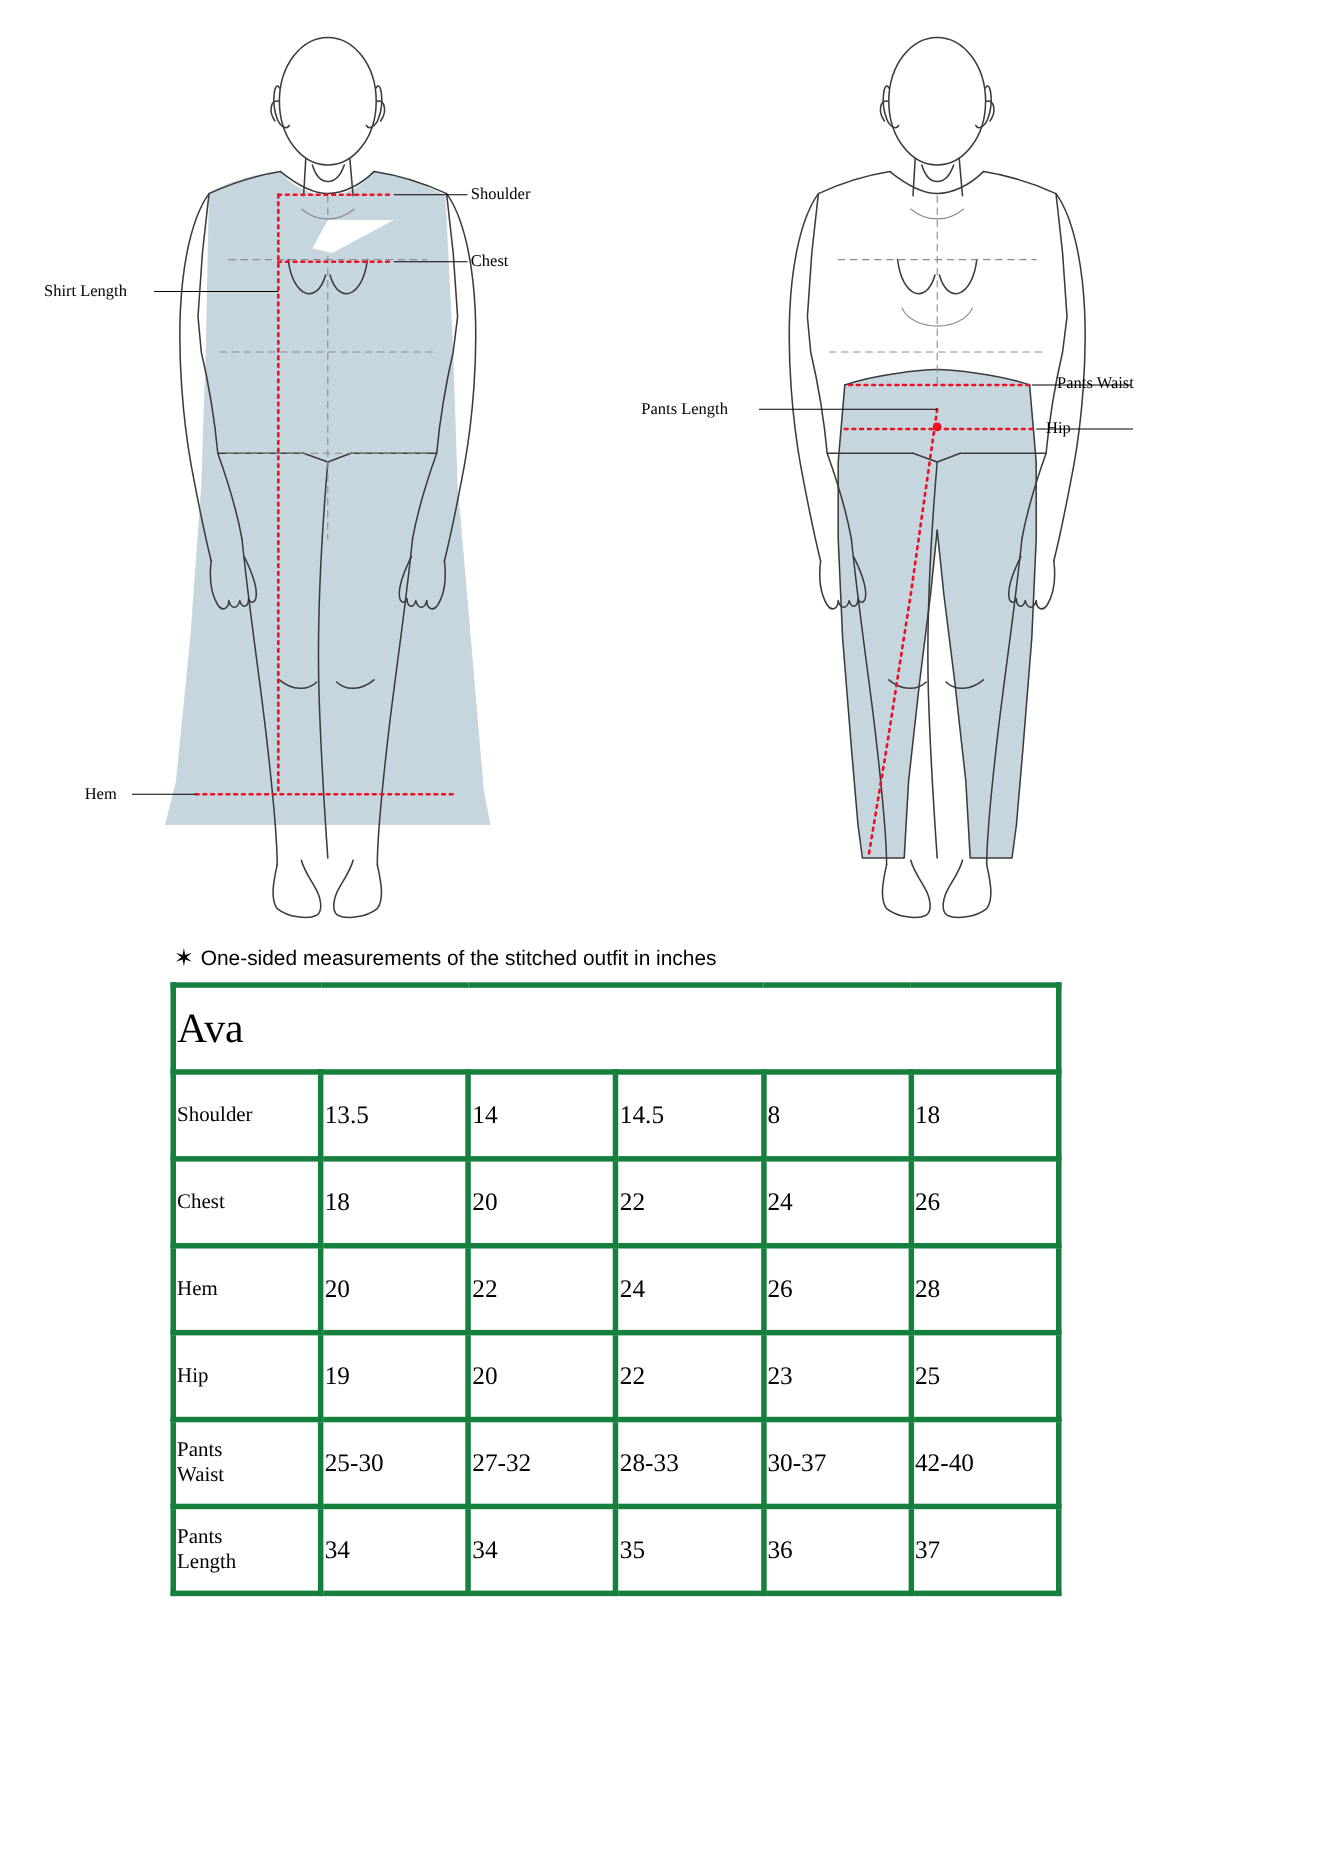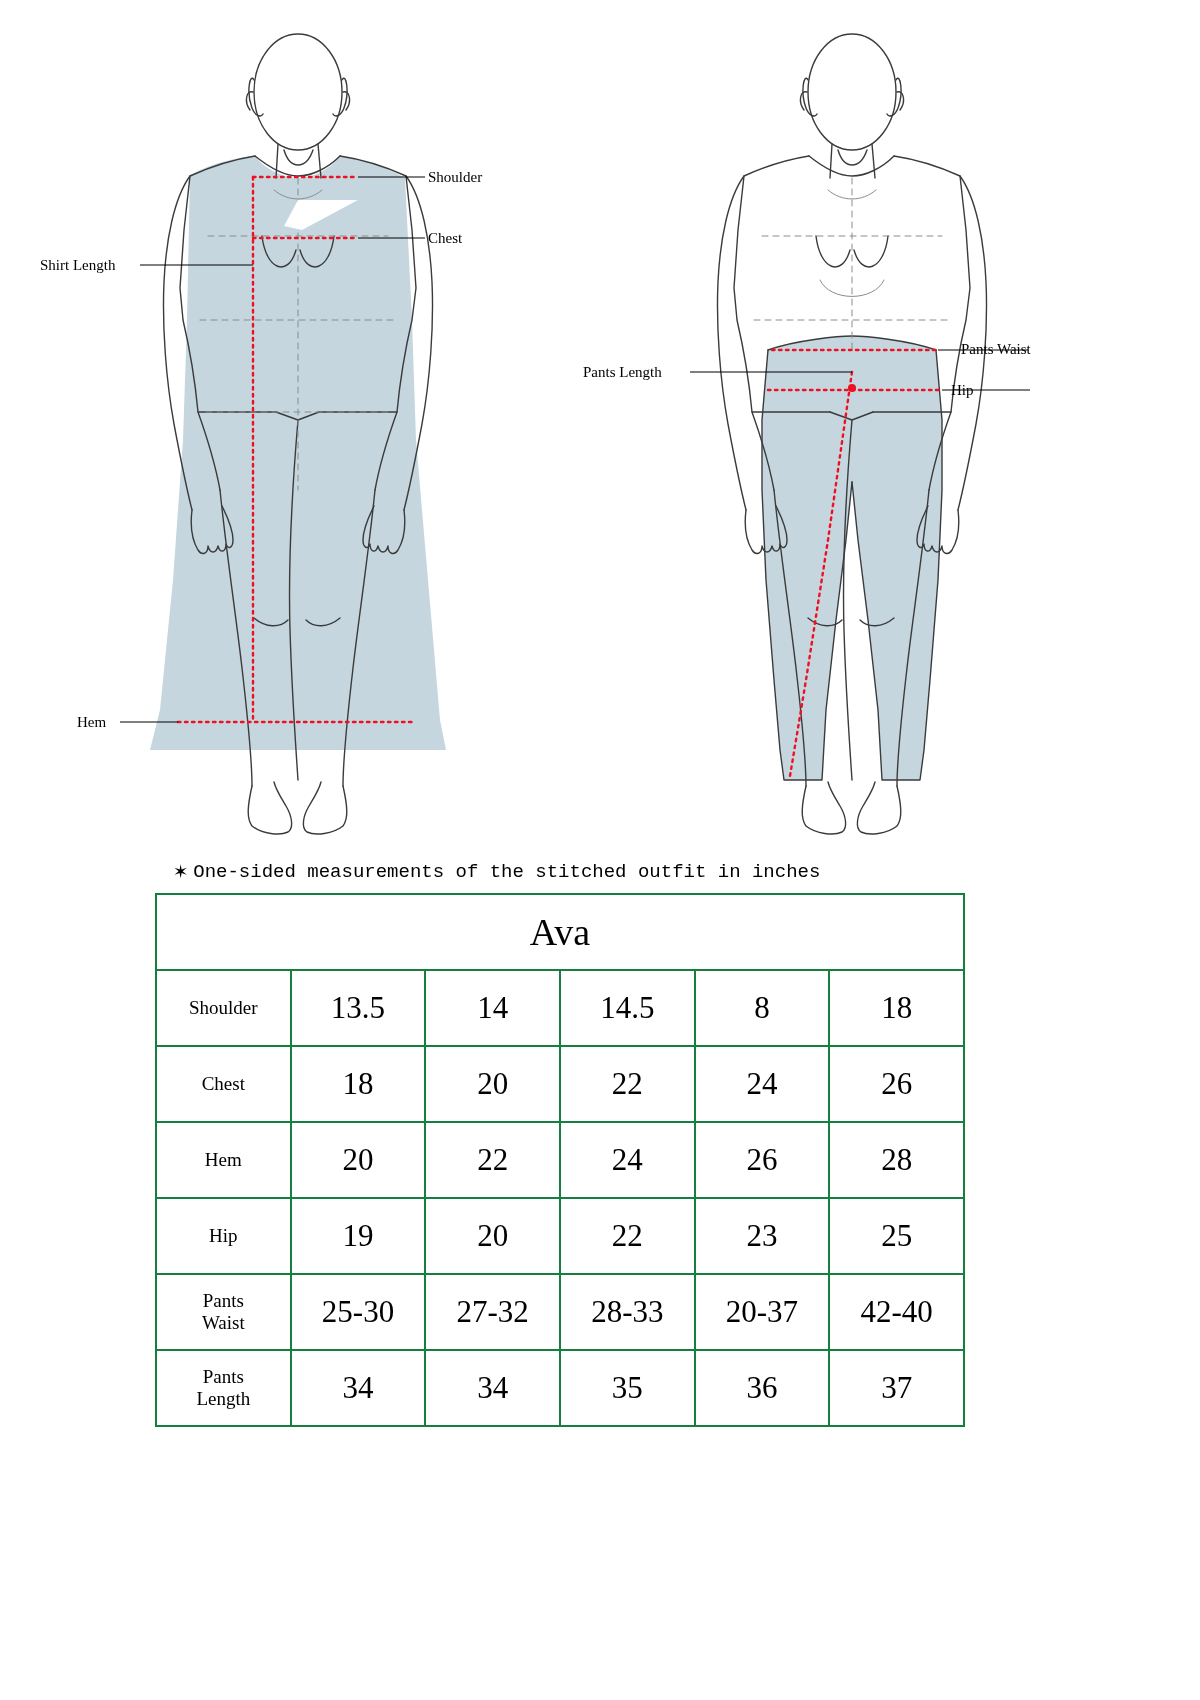--- a/index.html
+++ b/index.html
@@ -42,63 +42,61 @@
     white-space: nowrap;
     color: #000;
   }
 
   
   .note {
     position: absolute;
     left: 158px;
     top: 858px;
     font-size: 19px;
-    font-family: Liberation Mono, monospace;
+    font-family: Liberation Sans, sans-serif;
     white-space: nowrap;
-    margin-left: 16px;
   }
   .note .star {
     font-size: 22px;
     vertical-align: -1px;
     margin-right: 6px;
   }
 
   
   .size-table {
     position: absolute;
     left: 155px;
     top: 893px;
     width: 810px;
     border-collapse: collapse;
     table-layout: fixed;
   }
   .size-table td, .size-table th {
-    border: 2px solid #15803d;
-    text-align: center;
+    border: 5px solid #15803d;
     vertical-align: middle;
     font-family: "Liberation Serif", serif;
     font-weight: normal;
     color: #000;
   }
   .size-table .title-cell {
     height: 72px;
     font-size: 38px;
   }
   .size-table .size-head {
     height: 74px;
     font-size: 34px;
   }
   .size-table .row-label {
     width: 133px;
     font-size: 19px;
     line-height: 1.15;
     height: 72px;
   }
   .size-table .val {
-    font-size: 31px;
+    font-size: 23px;
     height: 72px;
   }
 </style>
 </head>
 <body>
 
 <div class="figures">
 
   <div class="figure left">
     <svg class="fig-svg" width="500" height="830" viewBox="0 0 500 830">
@@ -325,21 +323,21 @@
       <td class="val">23</td>
       <td class="val">25</td>
     </tr>
 
     <tr>
       <td class="row-label" style="white-space:pre-line">Pants
 Waist</td>
       <td class="val">25-30</td>
       <td class="val">27-32</td>
       <td class="val">28-33</td>
-      <td class="val">20-37</td>
+      <td class="val">30-37</td>
       <td class="val">42-40</td>
     </tr>
 
     <tr>
       <td class="row-label" style="white-space:pre-line">Pants
 Length</td>
       <td class="val">34</td>
       <td class="val">34</td>
       <td class="val">35</td>
       <td class="val">36</td>

